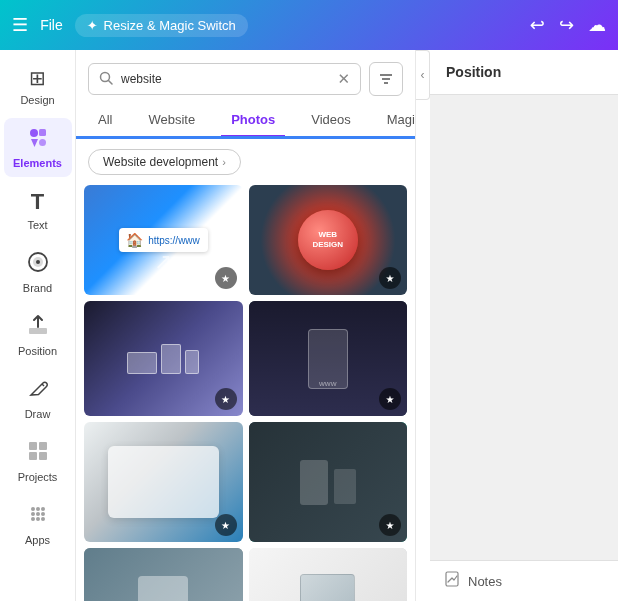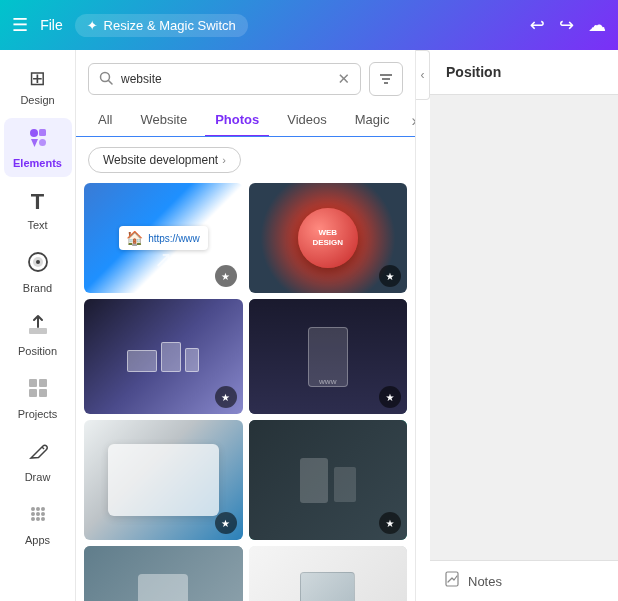--- a/index.html
+++ b/index.html
@@ -104,22 +104,22 @@
       cursor: pointer;
       color: #555;
       font-size: 16px;
     }
 
     
     .tabs {
       display: flex;
       align-items: center;
       padding: 8px 12px 0 12px;
-      gap: 8px;
-      border-bottom: 1px solid #3b82f6;
+      gap: 16px;
+      border-bottom: 3px solid #3b82f6;
       overflow: hidden;
     }
     .tab {
       padding: 8px 10px;
       font-size: 13px;
       color: #555;
       cursor: pointer;
       white-space: nowrap;
       border-bottom: 2px solid transparent;
       margin-bottom: -1px;
@@ -312,36 +312,36 @@
         <svg width="22" height="22" viewBox="0 0 22 22">
           <rect x="2" y="14" width="18" height="6" rx="1" fill="#444" opacity="0.3"></rect>
           <path d="M11 2 L11 13 M7 6 L11 2 L15 6" stroke="#444" stroke-width="2" fill="none" stroke-linecap="round" stroke-linejoin="round"></path>
         </svg>
       </span>
       <span class="sidebar-item-label">Position</span>
     </div>
     <div class="sidebar-item">
       <span class="sidebar-item-icon">
         <svg width="22" height="22" viewBox="0 0 22 22">
+          <path d="M4 18 L8 14 L16 6 C17 5 18.5 5 19.5 6 C20.5 7 20.5 8.5 19.5 9.5 L11.5 17.5 L4 18Z" stroke="#444" stroke-width="1.5" fill="none"></path>
+          <path d="M15 7 L17 9" stroke="#444" stroke-width="1.5"></path>
+        </svg>
+      </span>
+      <span class="sidebar-item-label">Draw</span>
+    </div>
+    <div class="sidebar-item">
+      <span class="sidebar-item-icon">
+        <svg width="22" height="22" viewBox="0 0 22 22">
           <rect x="2" y="2" width="8" height="8" rx="1" fill="#444" opacity="0.4"></rect>
           <rect x="12" y="2" width="8" height="8" rx="1" fill="#444" opacity="0.4"></rect>
           <rect x="2" y="12" width="8" height="8" rx="1" fill="#444" opacity="0.4"></rect>
           <rect x="12" y="12" width="8" height="8" rx="1" fill="#444" opacity="0.4"></rect>
         </svg>
       </span>
       <span class="sidebar-item-label">Projects</span>
-    </div>
-    <div class="sidebar-item">
-      <span class="sidebar-item-icon">
-        <svg width="22" height="22" viewBox="0 0 22 22">
-          <path d="M4 18 L8 14 L16 6 C17 5 18.5 5 19.5 6 C20.5 7 20.5 8.5 19.5 9.5 L11.5 17.5 L4 18Z" stroke="#444" stroke-width="1.5" fill="none"></path>
-          <path d="M15 7 L17 9" stroke="#444" stroke-width="1.5"></path>
-        </svg>
-      </span>
-      <span class="sidebar-item-label">Draw</span>
     </div>
     <div class="sidebar-item">
       <span class="sidebar-item-icon">
         <svg width="22" height="22" viewBox="0 0 22 22">
           <circle cx="6" cy="6" r="2" fill="#444" opacity="0.5"></circle>
           <circle cx="11" cy="6" r="2" fill="#444" opacity="0.5"></circle>
           <circle cx="16" cy="6" r="2" fill="#444" opacity="0.5"></circle>
           <circle cx="6" cy="11" r="2" fill="#444" opacity="0.5"></circle>
           <circle cx="11" cy="11" r="2" fill="#444" opacity="0.5"></circle>
           <circle cx="16" cy="11" r="2" fill="#444" opacity="0.5"></circle>

